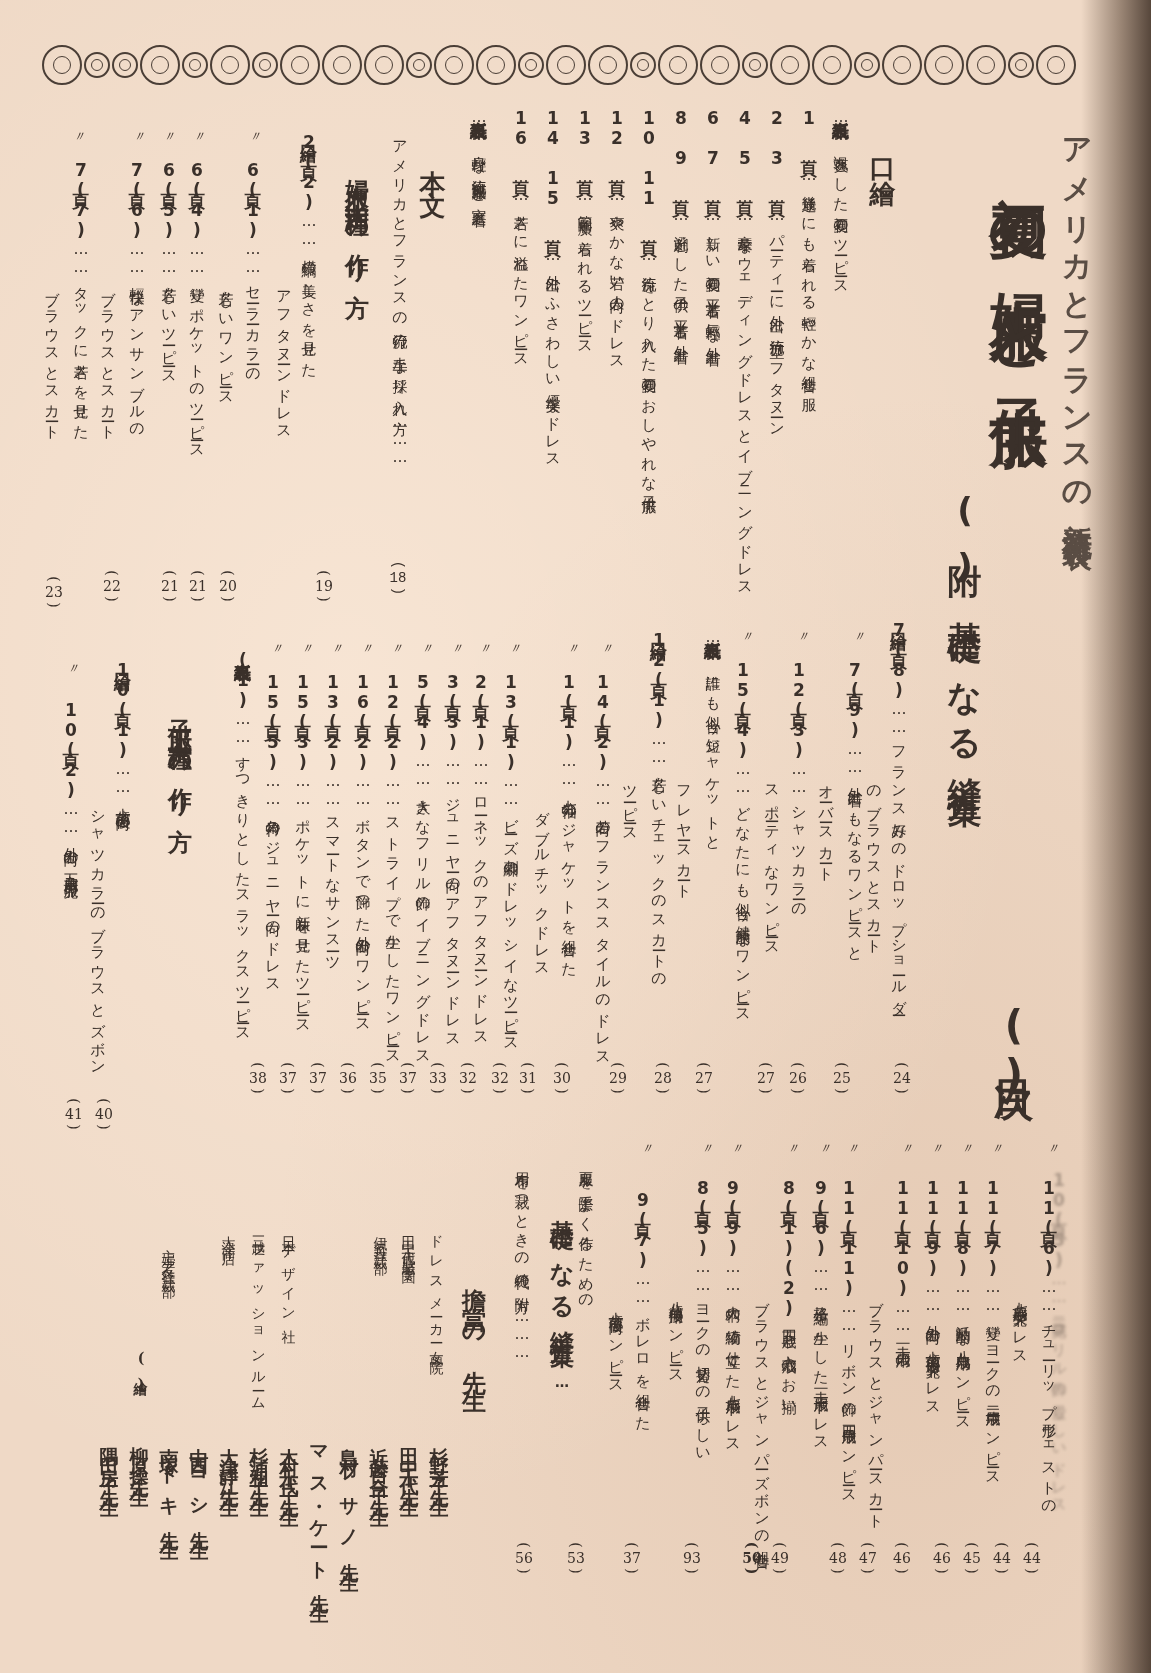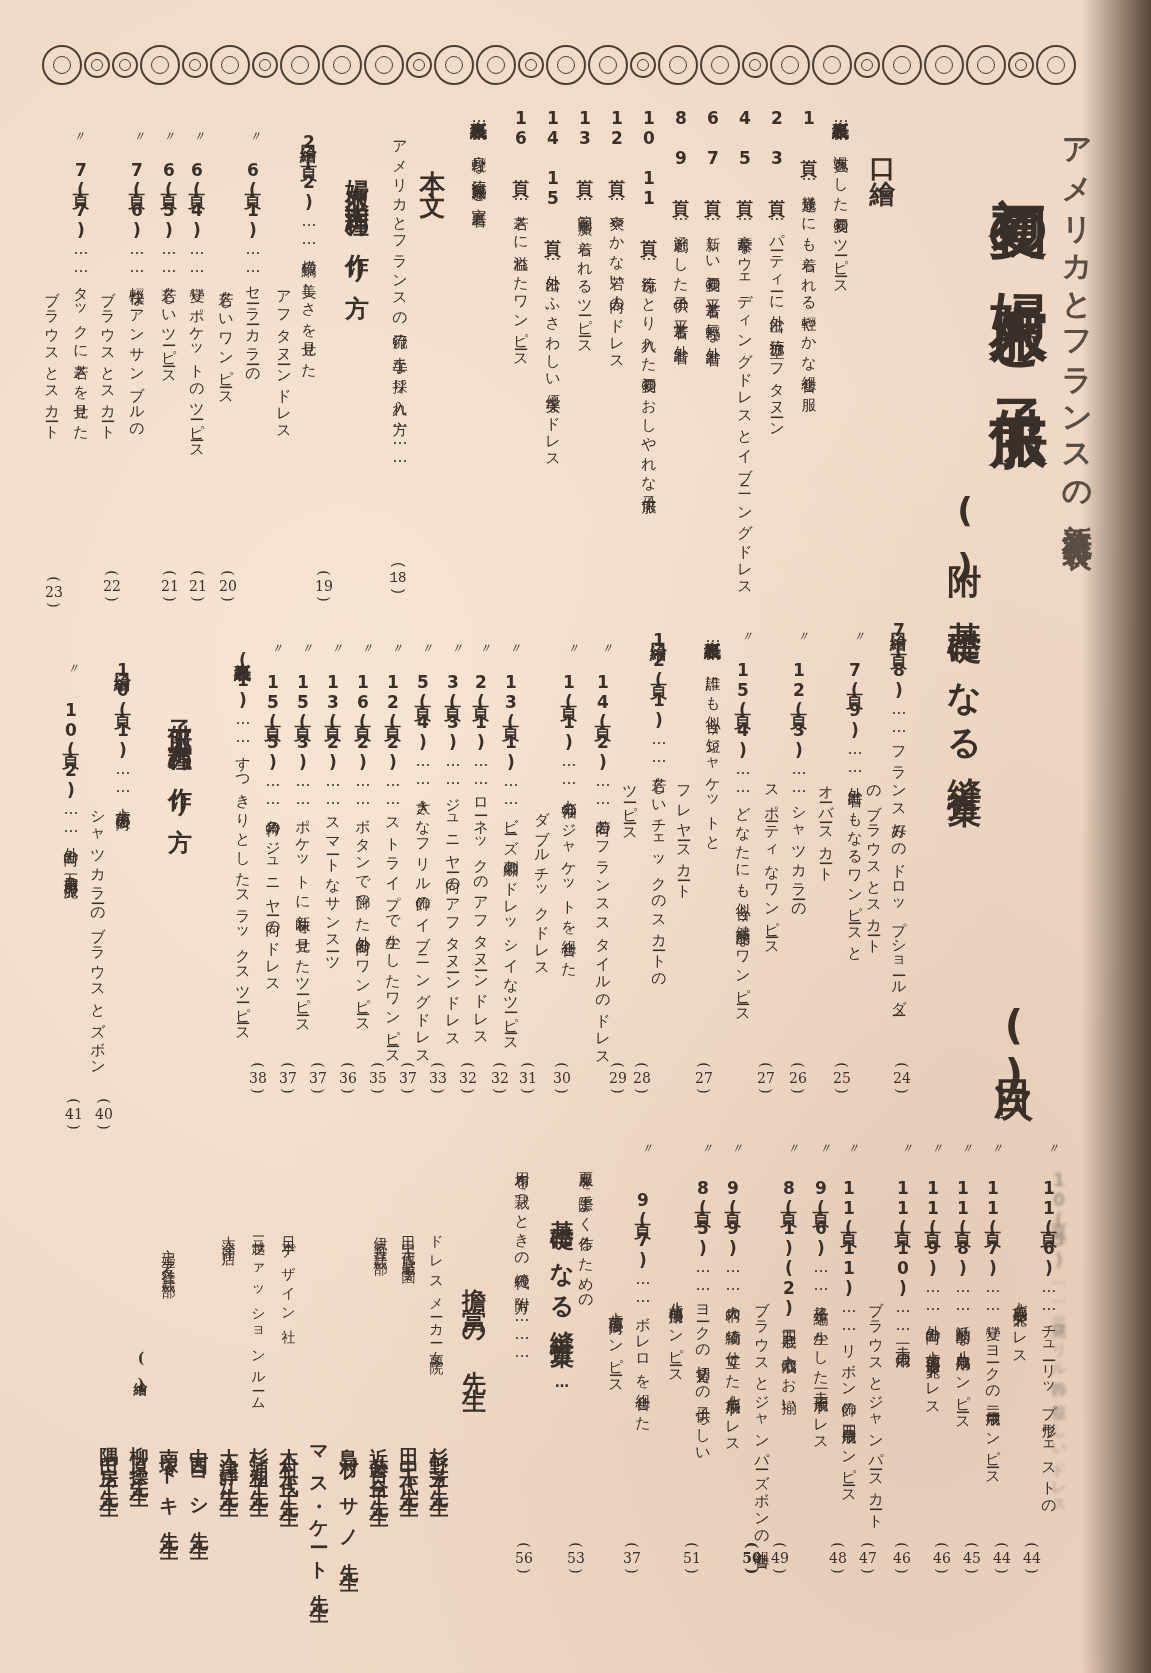--- a/index.html
+++ b/index.html
@@ -163,21 +163,21 @@
 <div class="ditto" style="left:740px; top:628px;">〃</div>
 <div class="col entry" style="left:734px; top:660px;"><span class="ref">15頁(4)</span><span class="dots">……</span><span>どなたにも似合う健康的なワンピース</span></div>
 <div class="pn" style="left:754px; top:1060px;">27</div>
 
 <div class="col entry" style="left:704px; top:628px;"><span class="ref">表紙裏</span><span class="dots">……</span><span>誰にも似合う短ジャケットと</span></div>
 <div class="col entry" style="left:676px; top:775px;">フレヤースカート</div>
 <div class="pn" style="left:692px; top:1060px;">27</div>
 
 <div class="col entry" style="left:650px; top:630px;"><span class="ref">口繪12頁(1)</span><span class="dots">……</span><span>若々しいチェックのスカートの</span></div>
 <div class="col entry" style="left:622px; top:775px;">ツーピース</div>
-<div class="pn" style="left:630px; top:1060px;">28</div>
+<div class="pn" style="left:651px; top:1060px;">28</div>
 
 <div class="ditto" style="left:600px; top:640px;">〃</div>
 <div class="col entry" style="left:594px; top:672px;"><span class="ref">14頁(2)</span><span class="dots">……</span><span>若向のフランススタイルのドレス</span></div>
 <div class="pn" style="left:606px; top:1060px;">29</div>
 
 <div class="ditto" style="left:566px; top:640px;">〃</div>
 <div class="col entry" style="left:560px; top:672px;"><span class="ref">1頁(1)</span><span class="dots">……</span><span>七分袖のジャケットを組合せた</span></div>
 <div class="col entry" style="left:534px; top:800px;">ダブルチックドレス</div>
 <div class="pn" style="left:550px; top:1060px;">30</div>
 
@@ -267,21 +267,21 @@
 <div class="col entry" style="left:754px; top:1290px;">ブラウスとジャンパーズボンの組合せ</div>
 <div class="pn" style="left:768px; top:1540px;">49</div>
 
 <div class="ditto" style="left:730px; top:1140px;">〃</div>
 <div class="col entry" style="left:724px; top:1178px;"><span class="ref">9頁(9)</span><span class="dots">……</span><span>大柄の縞物で仕立てた七八歳用ドレス</span></div>
 <div class="pn" style="left:740px; top:1540px;font-weight:bold;">50</div>
 
 <div class="ditto" style="left:700px; top:1140px;">〃</div>
 <div class="col entry" style="left:694px; top:1178px;"><span class="ref">8頁(5)</span><span class="dots">……</span><span>ヨークの切替えの子供らしい</span></div>
 <div class="col entry" style="left:668px; top:1290px;">八歳前後用ワンピース</div>
-<div class="pn" style="left:680px; top:1540px;">51</div>
+<div class="pn" style="left:680px; top:1540px;">93</div>
 
 <div class="ditto" style="left:640px; top:1140px;">〃</div>
 <div class="col entry" style="left:634px; top:1190px;"><span class="ref">9頁(7)</span><span class="dots">……</span><span>ボレロを組合せた</span></div>
 <div class="col entry" style="left:608px; top:1300px;">十歳前後向ワンピース</div>
 <div class="pn" style="left:620px; top:1540px;">37</div>
 
 <div class="col entry" style="left:578px; top:1160px;">夏服を手際よく作るための</div>
 <div class="col section-head2" style="left:550px; top:1200px;"><span>基礎になる縫方集</span><span class="dots" style="font-size:14px;">………</span></div>
 <div class="pn" style="left:564px; top:1540px;">53</div>
 <div class="col entry" style="left:514px; top:1160px;"><span>用布を裁つときの縫代の附方</span><span class="dots">…………</span></div>

